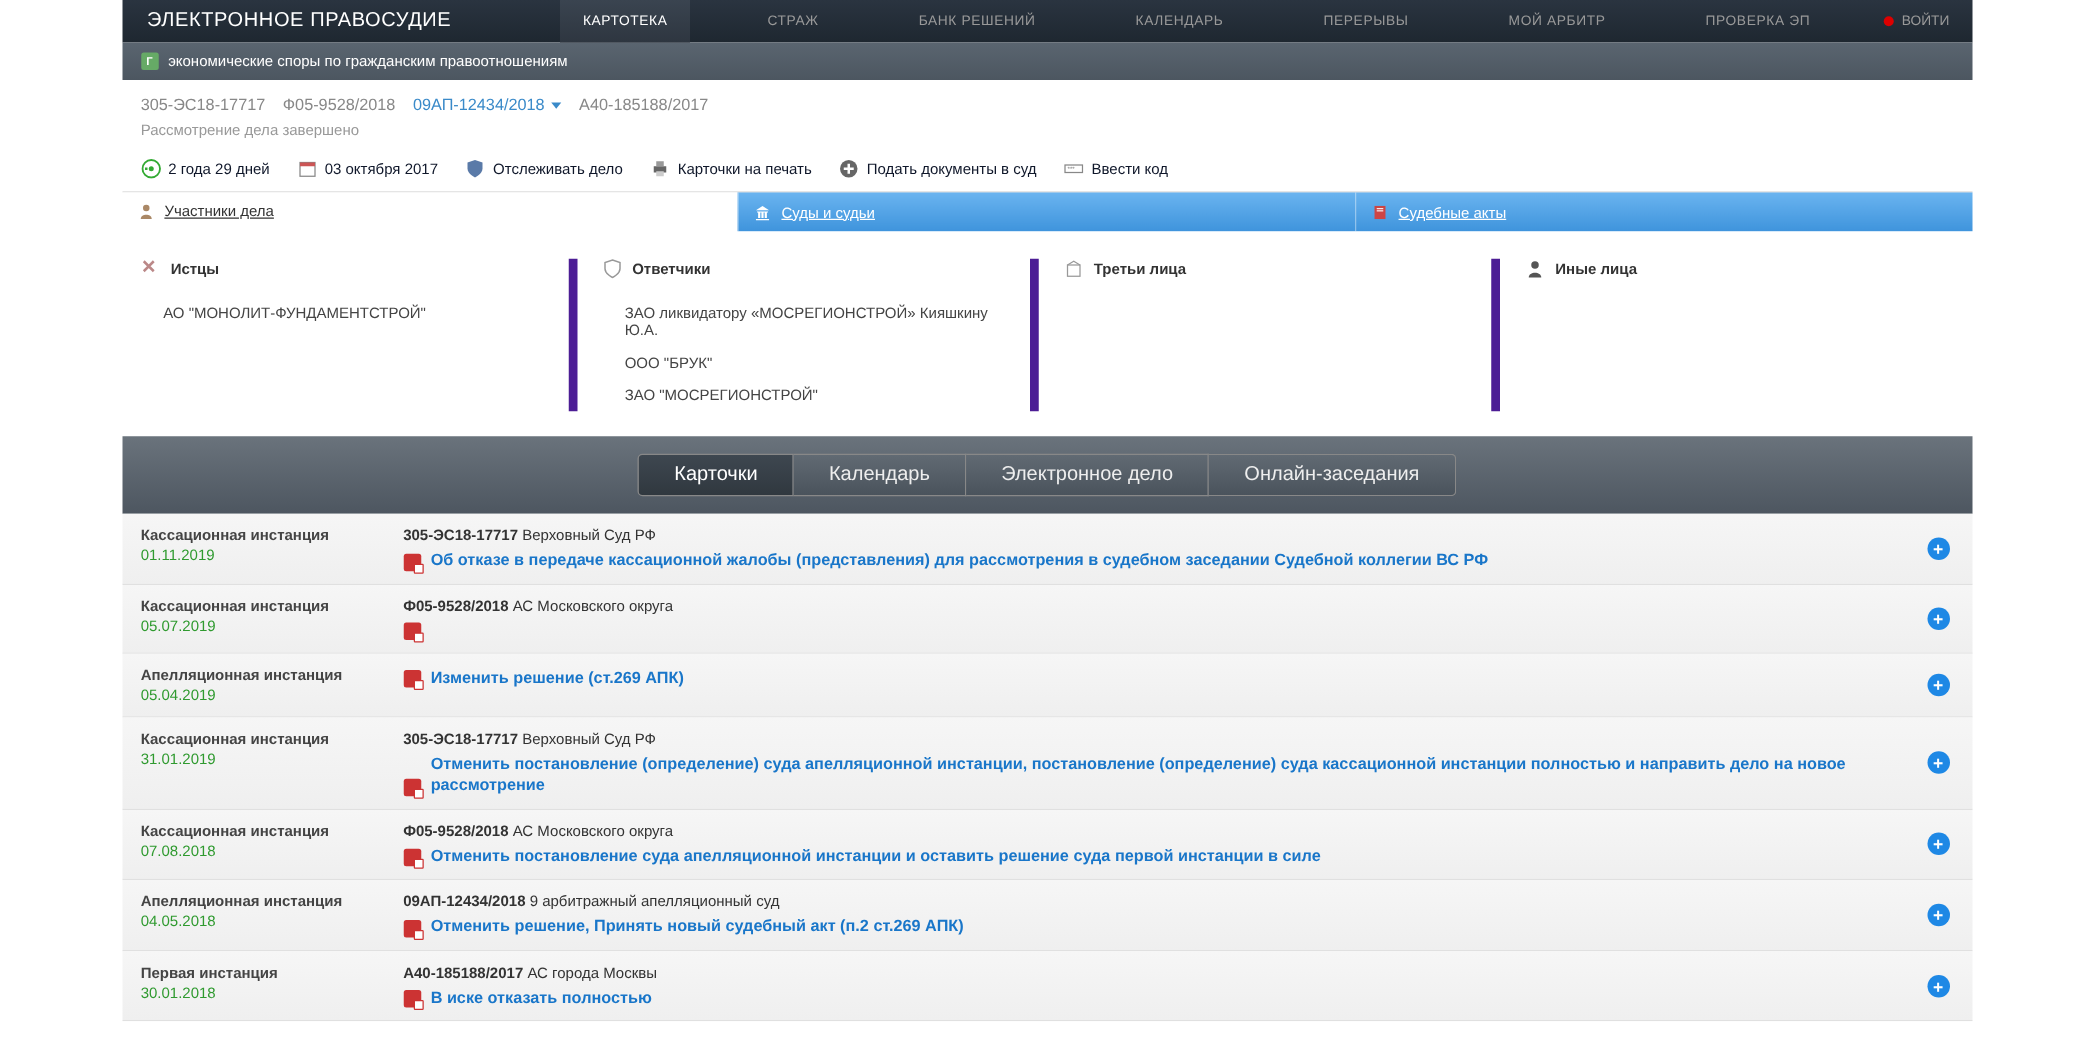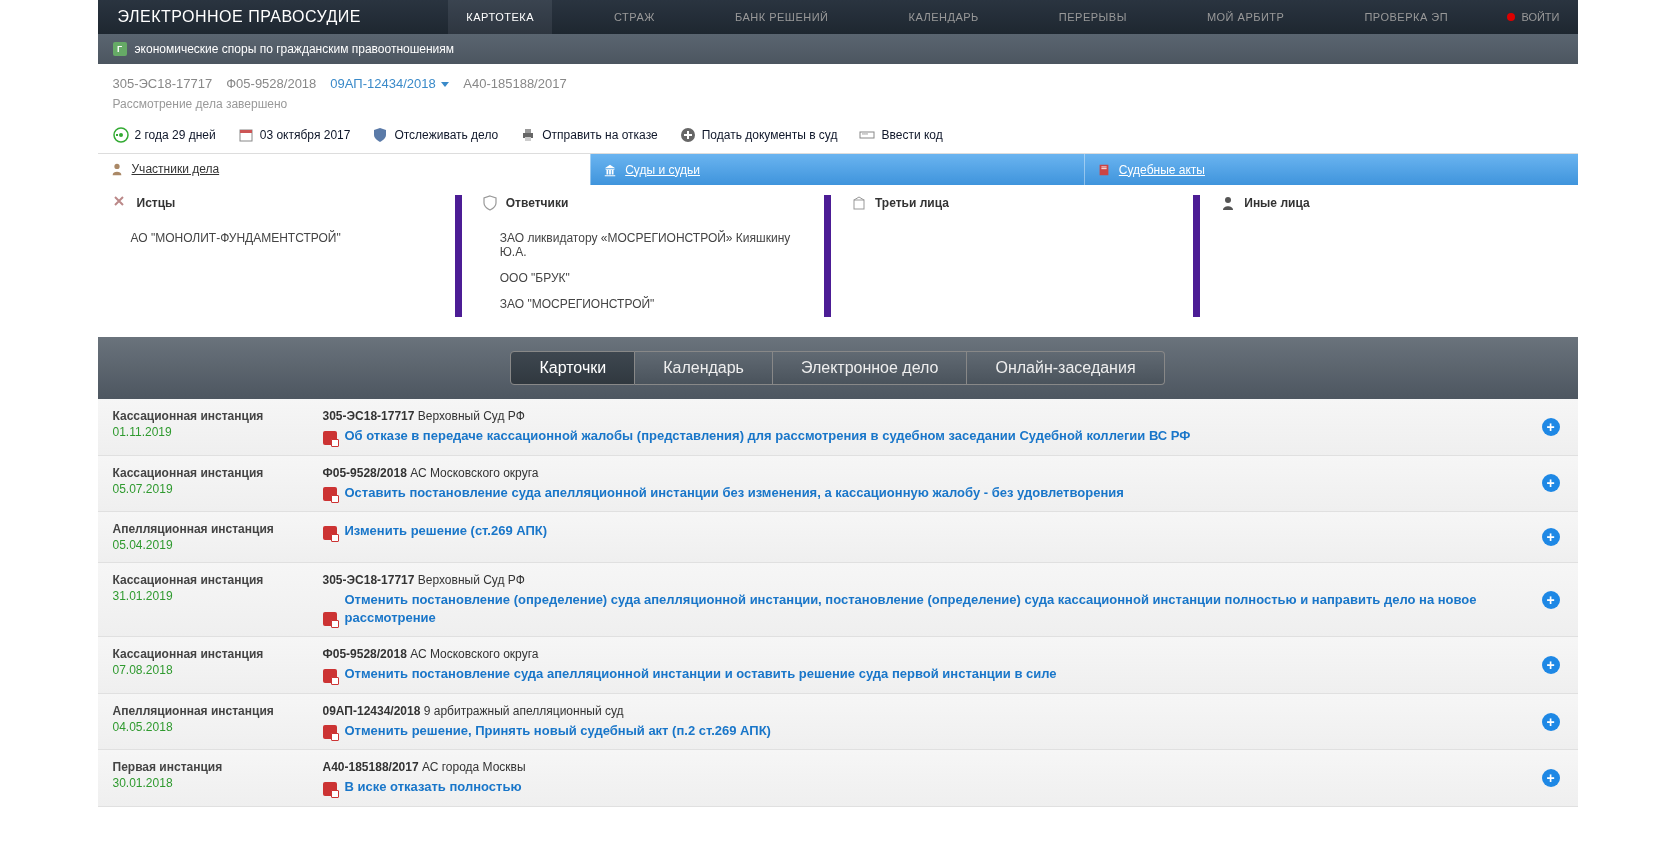--- a/index.html
+++ b/index.html
@@ -25,21 +25,21 @@
 .toolbar { display: flex; gap: 22px; padding: 10px 15px; align-items: flex-end; font-size: 12px; color: #0f172a; }
 .tool { display: flex; align-items: center; gap: 6px; cursor: pointer; }
 .ico { width: 16px; height: 16px; display: inline-block; }
 
 .tabs { display: flex; border-top: 1px solid #ddd; }
 .tab { flex: 1; padding: 8px 12px; display: flex; align-items: center; gap: 8px; font-size: 12px; cursor: pointer; text-decoration: underline; }
 .tab.sel { background: #fff; border-bottom: 1px solid #fff; }
 .tab.blue { background: linear-gradient(#6ab4f0,#3f94dc); color: #fff; border-left: 1px solid rgba(255,255,255,.4);}
 .tab .tico { width: 14px; height: 14px; }
 
-.parties { display: flex; padding: 10px 15px 20px; gap: 0; }
+.parties { display: flex; padding: 22px 15px 20px; gap: 0; }
 .pcol { flex: 1; border-left: 7px solid #4c1d95; padding: 0 20px;}
 .pcol:first-child { border-left: none; padding-left:0;}
 .phead { display: flex; align-items: center; gap: 8px; font-weight: bold; margin-bottom: 14px; color:#333;}
 .phead .pi { width: 16px; height: 16px; }
 .plist { list-style: none; }
 .plist li { padding: 6px 0 6px 18px; color: #444; cursor:pointer;}
 
 .subtabs-wrap { background: linear-gradient(#6a737c,#4d5660); padding: 14px 0; }
 .subtabs { display: flex; justify-content: center; gap: 0; }
 .subtab { padding: 7px 28px; color: #eee; border: 1px solid #888; background: linear-gradient(#616a73,#4a535c); cursor: pointer; font-size:16px;}
@@ -119,21 +119,21 @@
           <path d="M8 1 L14 3 V8 C14 12 8 15 8 15 C8 15 2 12 2 8 V3 Z" fill="#5a7aa8"></path>
         </svg>
       <span>Отслеживать дело</span>
     </div>
     <div class="tool">
       <svg class="ico" viewBox="0 0 16 16">
           <rect x="3" y="6" width="10" height="5" fill="#666"></rect>
           <rect x="5" y="2" width="6" height="4" fill="#999"></rect>
           <rect x="5" y="10" width="6" height="4" fill="#ccc"></rect>
         </svg>
-      <span>Отправить на отказе</span>
+      <span>Карточки на печать</span>
     </div>
     <div class="tool">
       <svg class="ico" viewBox="0 0 16 16">
           <circle cx="8" cy="8" r="7" fill="#666"></circle>
           <path d="M8 4v8M4 8h8" stroke="#fff" stroke-width="2"></path>
         </svg>
       <span>Подать документы в суд</span>
     </div>
     <div class="tool">
       <svg class="ico" viewBox="0 0 16 16">
@@ -241,21 +241,20 @@
       </div>
       <div class="row">
         <div class="meta">
           <div class="inst">Кассационная инстанция</div>
           <div class="date">05.07.2019</div>
         </div>
         <div class="body">
           <div class="bline1"><span class="cn">Ф05-9528/2018</span> <span>АС Московского округа</span></div>
           <div class="bline2">
             <span class="pdf"></span>
-            <span class="link">Оставить постановление суда апелляционной инстанции без изменения, а кассационную жалобу - без удовлетворения</span>
           </div>
         </div>
         <div class="expand">+</div>
       </div>
       <div class="row">
         <div class="meta">
           <div class="inst">Апелляционная инстанция</div>
           <div class="date">05.04.2019</div>
         </div>
         <div class="body">

